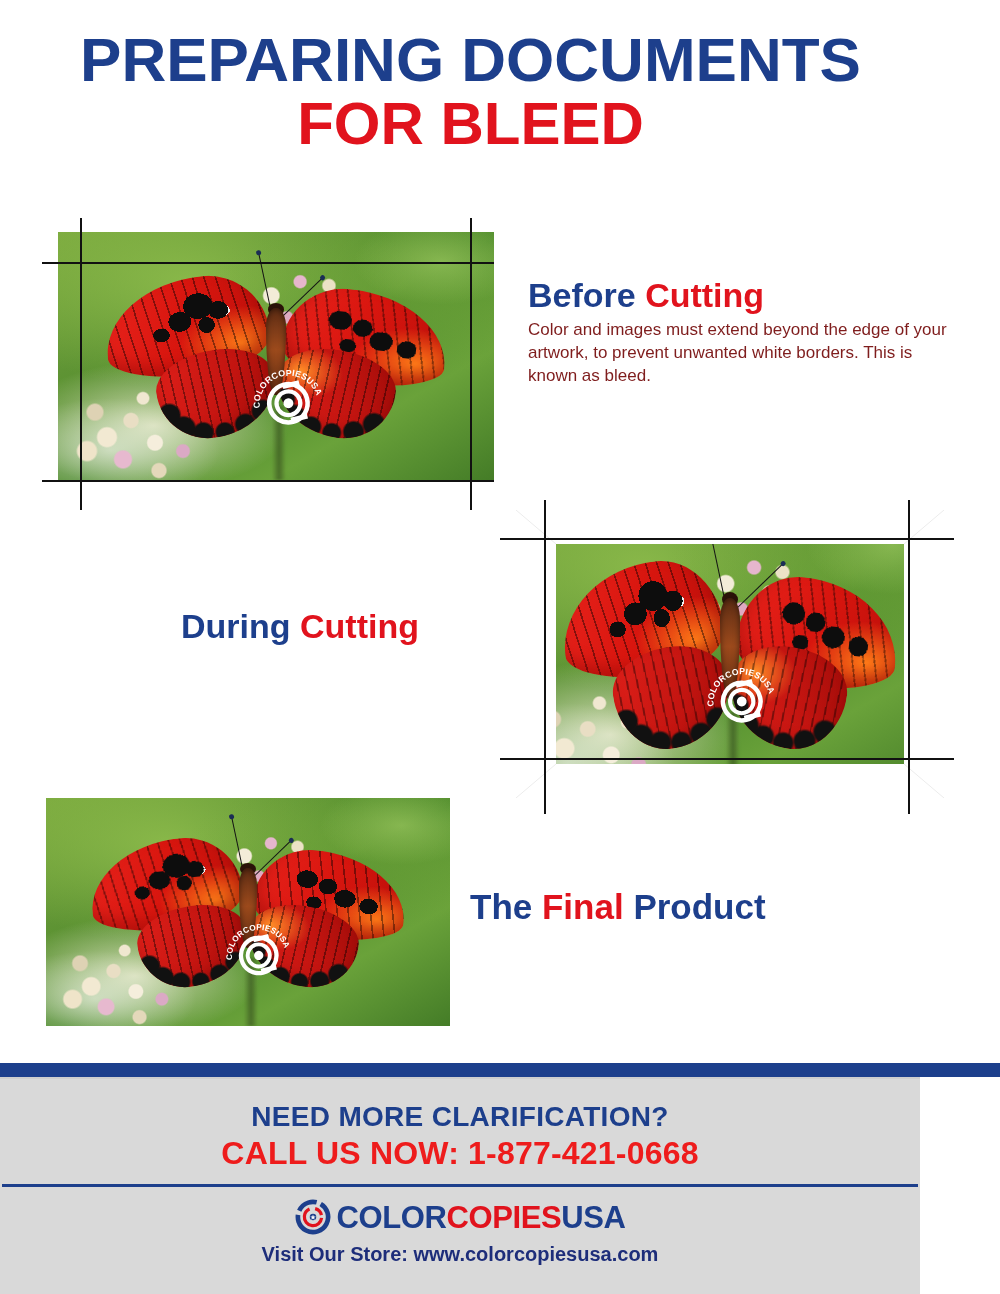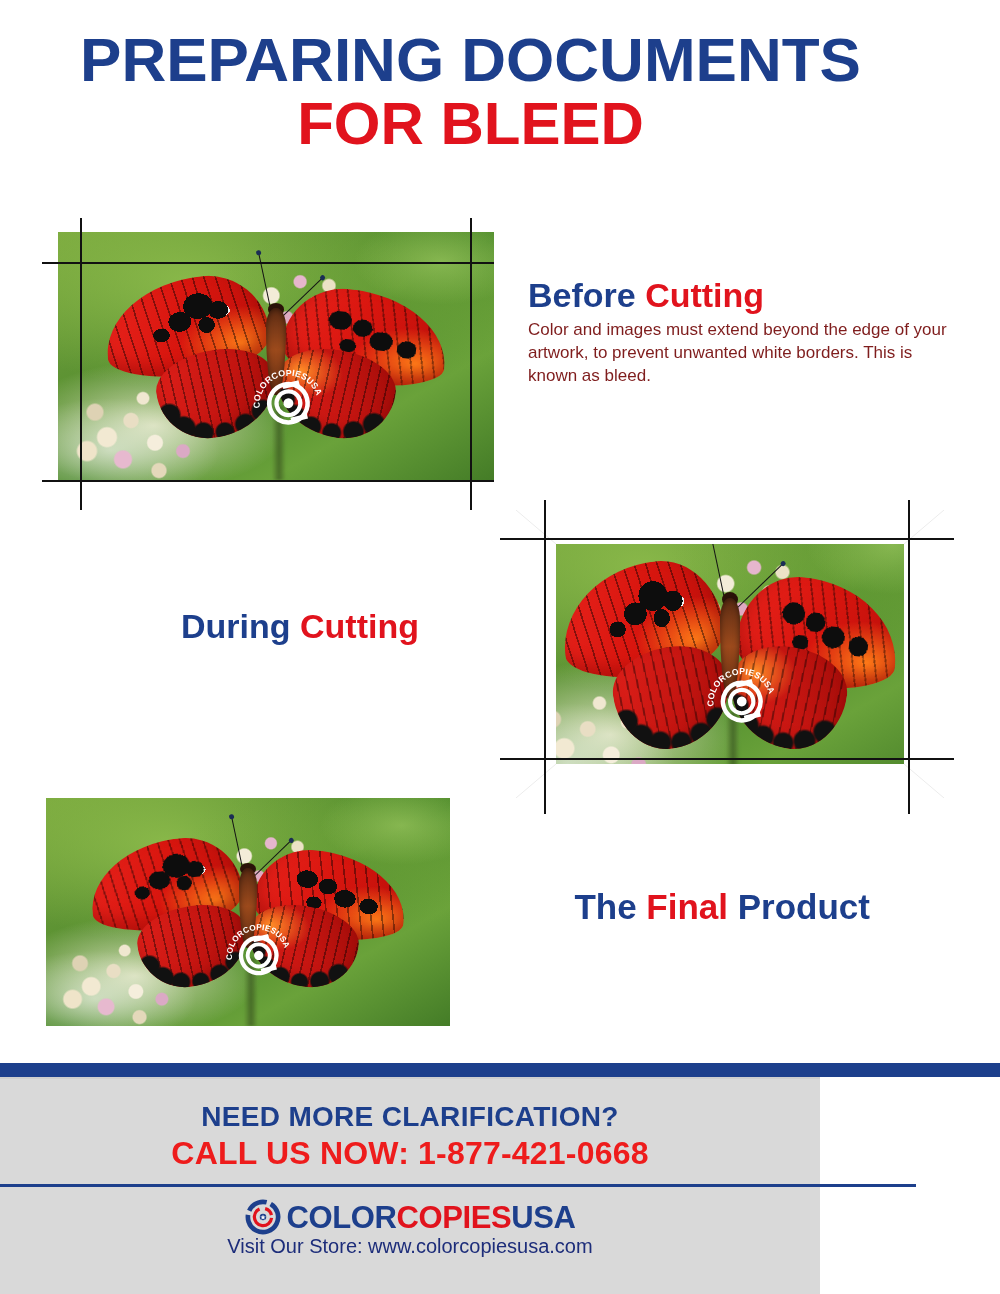--- a/index.html
+++ b/index.html
@@ -249,34 +249,34 @@
   .sec-body {
     font-size: 17px;
     color: #7f1d1d;
     line-height: 1.34;
     margin-top: 5px;
   }
 
   #sec-before { position: absolute; left: 528px; top: 277px; width: 420px; text-align: left; }
   #sec-during { position: absolute; left: 100px; top: 608px; width: 400px; text-align: center; }
   #sec-during .sec-body { text-align: center; }
-  #sec-final  { position: absolute; left: 470px; top: 888px; width: 400px; text-align: right; }
+  #sec-final  { position: absolute; left: 470px; top: 888px; width: 400px; text-align: left; }
   #sec-final .sec-head { font-size: 35px; }
 
   
   .footer-rule {
     position: absolute;
     left: 0; top: 1063px;
     width: 1000px; height: 14px;
     background: #1d3f8c;
   }
   .footer {
     position: absolute;
     left: 0; top: 1077px;
-    width: 820px; height: 217px;
+    width: 920px; height: 217px;
     background: #d9d9d9;
     border-top: 2px solid #cfcfcf;
     text-align: center;
   }
   .f-need {
     margin-top: 22px;
     font-size: 28px;
     font-weight: bold;
     color: #1d3f8c;
     letter-spacing: 0.3px;
@@ -301,22 +301,23 @@
     gap: 6px;
   }
   .logo-mark { width: 36px; height: 36px; display: block; }
   .logo-word {
     font-size: 31px;
     font-weight: bold;
     letter-spacing: -0.4px;
     line-height: 1;
   }
   .f-visit {
+    margin-top: 8px;
     font-size: 20px;
-    font-weight: normal;
+    font-weight: bold;
     color: #1d2d7a;
   }
 </style>
 </head>
 <body>
 
 <div class="page">
 
   <div class="title-block">
     <div class="title-line1">PREPARING DOCUMENTS</div>

